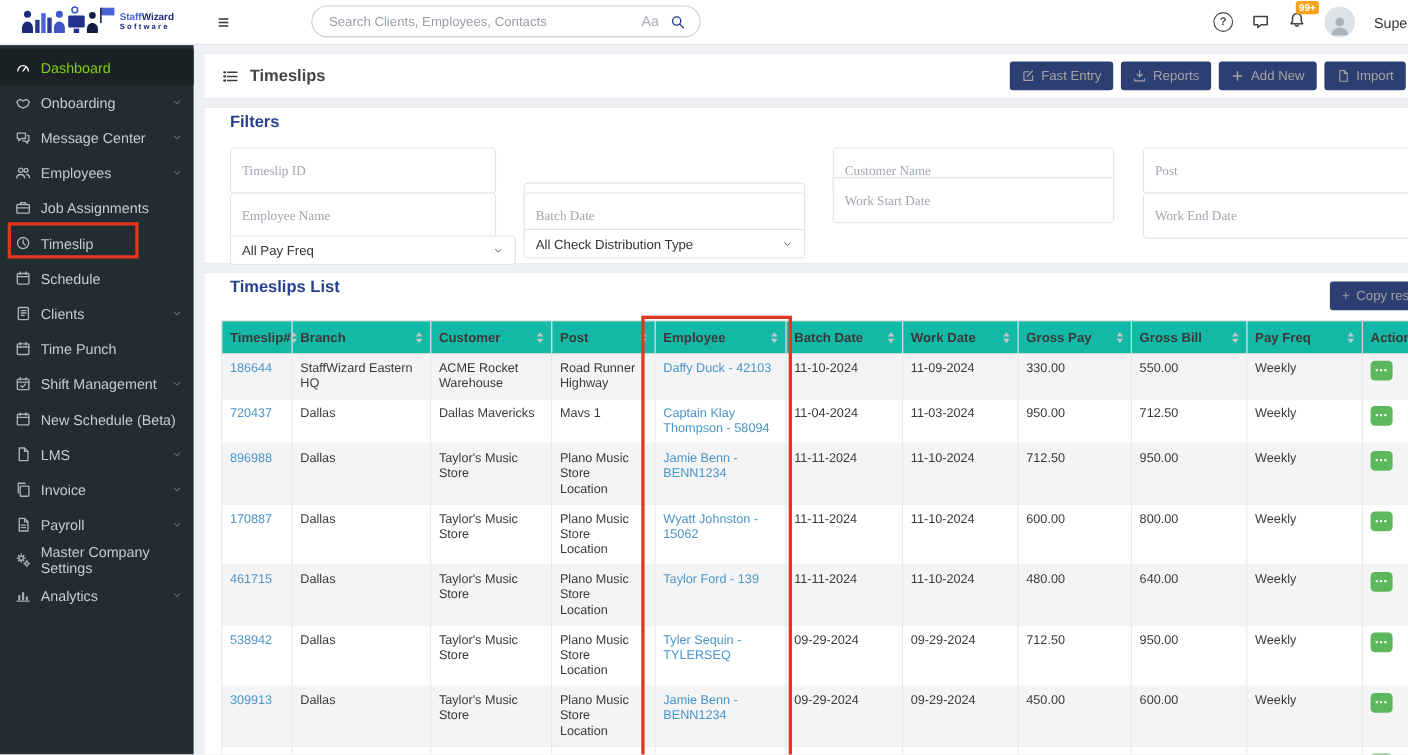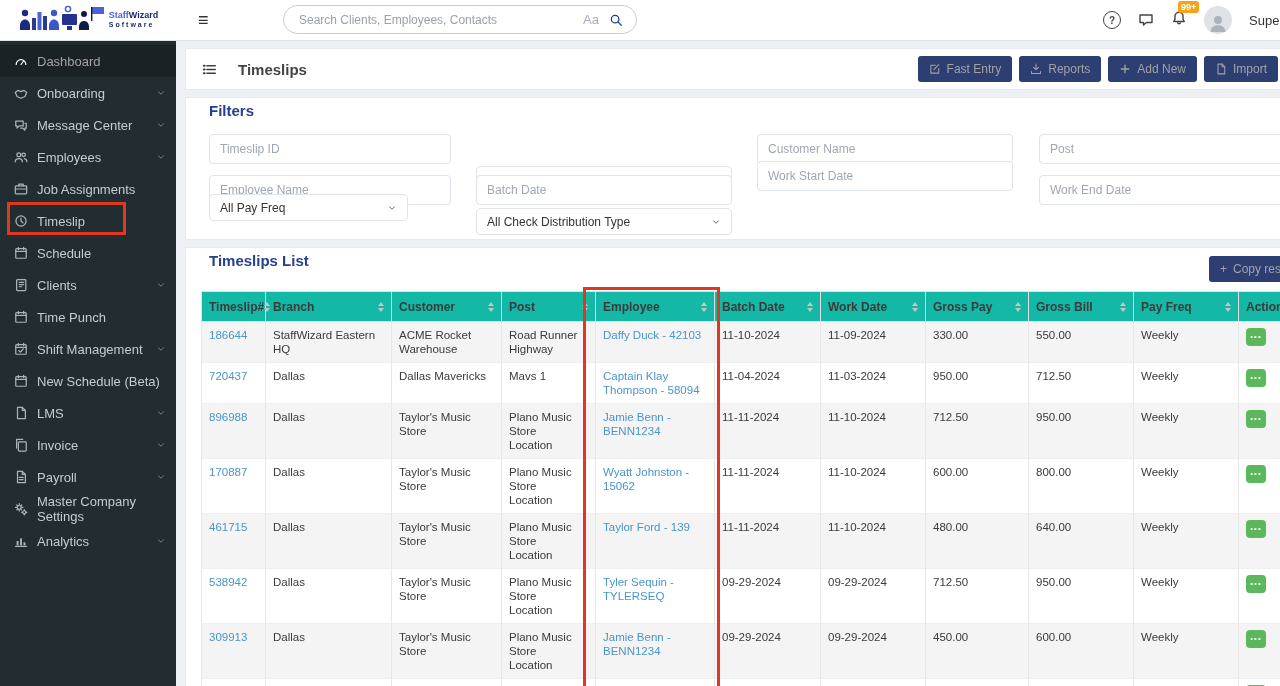--- a/index.html
+++ b/index.html
@@ -33,41 +33,41 @@
     padding:1px 3px;border-radius:3px;line-height:10px;}
   .avatar{width:28px;height:28px;border-radius:50%;background:#dfe3e7;display:flex;align-items:flex-end;
     justify-content:center;overflow:hidden;color:#aab2bb;cursor:pointer;}
   .uname{font-size:13px;color:#333;white-space:nowrap;cursor:pointer;}
   
   .sidebar{position:absolute;left:0;top:40px;width:176px;height:646px;background:#222d32;z-index:5;}
   #menu{padding-top:5px;}
   .side-item{height:32px;display:flex;align-items:center;gap:9px;padding:0 10px 0 14px;
     color:#c2ccd2;font-size:13px;cursor:pointer;}
   .side-item .ic{display:flex;color:#a9b5bc;flex:none;}
-  .side-item.active{background:#1a2226;color:#a3a3a3;}
+  .side-item.active{background:#1a2226;color:#84cc16;}
   .side-item.active .ic{color:#fff;}
   .side-item .chev{margin-left:auto;color:#7f8b92;display:flex;}
   .side-item .chev svg{width:10px;height:10px;}
   
   .card{position:absolute;background:#fff;border:1px solid #e9e9ee;box-sizing:border-box;}
   .main{position:absolute;left:176px;top:40px;width:1104px;height:646px;}
   .page-header{left:9px;top:8px;width:1110px;height:42px;display:flex;align-items:center;padding:0 16px;}
   .ptitle{display:flex;align-items:center;gap:10px;color:#3c3c3c;}
   .ptitle .ic{color:#3c3c3c;display:flex;}
-  .ptitle h1{font-size:15px;font-weight:bold;margin:11px;color:#444;}
+  .ptitle h1{font-size:15px;font-weight:bold;margin:0;color:#444;}
   .actions{display:flex;gap:7px;margin-left:auto;}
   .btn{background:#2c3e72;color:#a3a3a3;font-size:12px;border:none;border-radius:3px;
     padding:6px 11px;display:flex;align-items:center;gap:6px;white-space:nowrap;cursor:pointer;font-family:inherit;}
   .btn .ic{display:flex;}
   .btn .ic svg{width:12px;height:12px;}
   
   .filters-card{left:9px;top:57px;width:1130px;height:143px;}
   .sec-h{position:absolute;left:23px;top:4px;font-size:15px;font-weight:bold;color:#25408f;}
-  .f-input{position:absolute;height:30px;border:1px solid #dfe3ea;border-radius:4px;box-sizing:border-box;
-    padding:0 10px;font-size:12px;color:#333;outline:none;font-family:Liberation Sans, sans-serif;background:#fff;}
+  .f-input{position:absolute;height:42px;border:1px solid #dfe3ea;border-radius:4px;box-sizing:border-box;
+    padding:0 10px;font-size:12px;color:#333;outline:none;font-family:Liberation Serif, serif;background:#fff;}
   .f-input::placeholder{color:#a0a6b1;}
   .f-select{position:absolute;height:27px;border:1px solid #dfe3ea;border-radius:4px;box-sizing:border-box;
     padding:0 10px;font-size:12px;color:#333;display:flex;align-items:center;cursor:pointer;background:#fff;}
   .f-select .lab{flex:1;}
   .f-select .chev{color:#555;display:flex;}
   .f-select .chev svg{width:10px;height:10px;}
   
   .list-card{left:9px;top:207px;width:1130px;height:440px;}
   .copy-btn{position:absolute;left:1023px;top:8px;}
   table{position:absolute;left:15px;top:43px;width:1100px;border-collapse:collapse;table-layout:fixed;}
@@ -407,21 +407,21 @@
     <div class="sec-h">Filters</div>
     <div id="filter-fields">
         <input class="f-input" placeholder="Timeslip ID" style="left: 23px; top: 36px; width: 242px;">
         <input class="f-input" placeholder="Branch Name" style="left: 290px; top: 36px; width: 256px; margin-top: 32px;">
         <input class="f-input" placeholder="Customer Name" style="left: 571px; top: 36px; width: 256px;">
         <input class="f-input" placeholder="Post" style="left: 853px; top: 36px; width: 280px;">
         <input class="f-input" placeholder="Employee Name" style="left: 23px; top: 77px; width: 242px;">
         <input class="f-input" placeholder="Batch Date" style="left: 290px; top: 77px; width: 256px;">
         <input class="f-input" placeholder="Work Start Date" style="left: 571px; top: 63px; width: 256px;">
         <input class="f-input" placeholder="Work End Date" style="left: 853px; top: 77px; width: 280px;">
-        <div class="f-select" style="left: 23px; top: 96px; width: 199px; gap: 48px;">
+        <div class="f-select" style="left: 23px; top: 116px; width: 260px; gap: 48px;">
           <span class="lab">All Pay Freq</span>
           <span class="chev">
             <svg viewBox="0 0 16 16" width="10" height="10" fill="none" stroke="currentColor" stroke-width="1.4" stroke-linecap="round" stroke-linejoin="round">
               <path d="M4 6l4 4 4-4"></path>
             </svg>
           </span>
         </div>
         <div class="f-select" style="left: 290px; top: 110px; width: 256px;">
           <span class="lab">All Check Distribution Type</span>
           <span class="chev">

